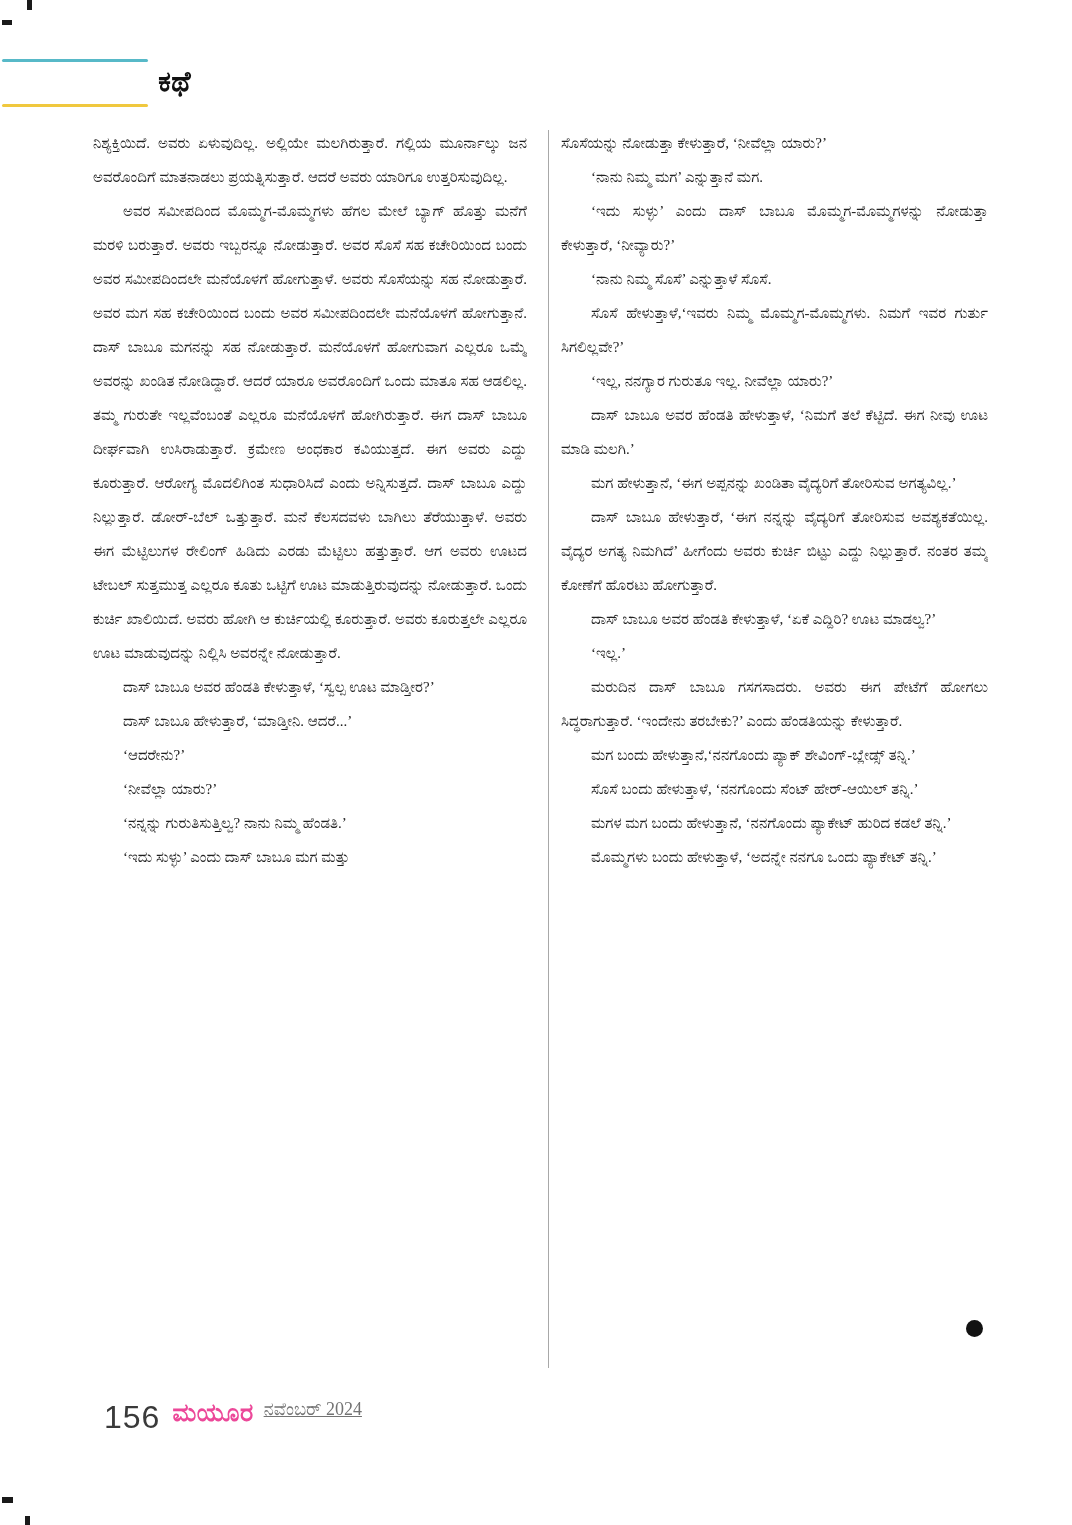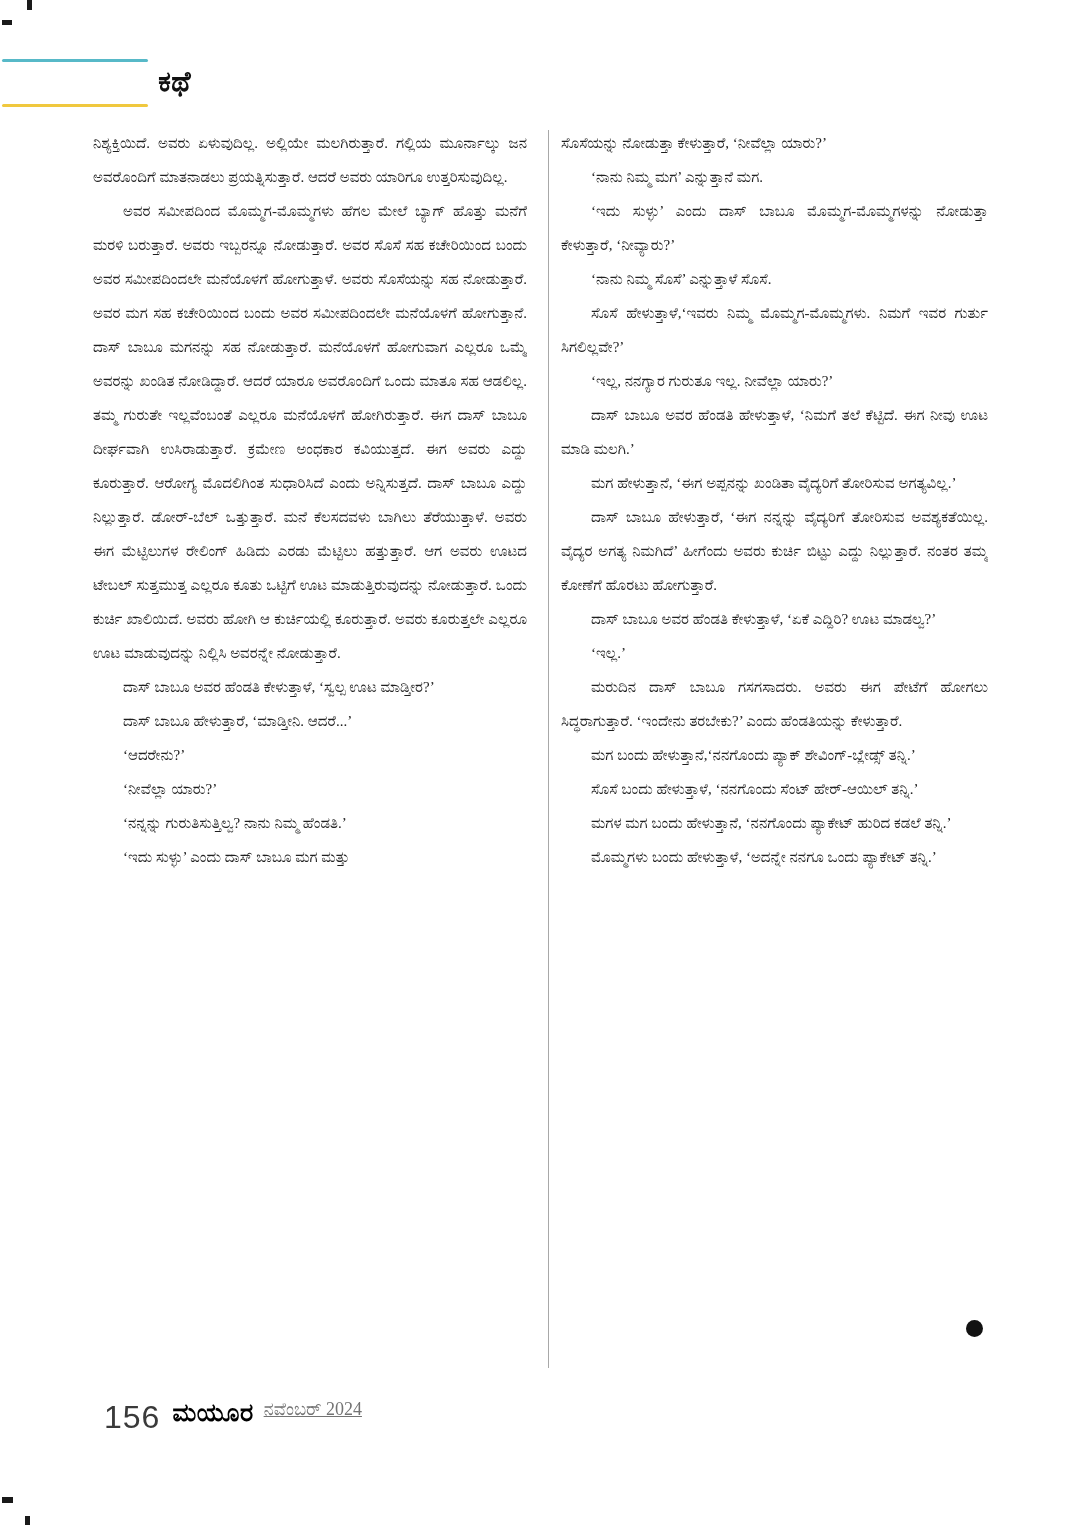--- a/index.html
+++ b/index.html
@@ -146,17 +146,17 @@
         <p class="para indent">ಸೊಸೆ ಬಂದು ಹೇಳುತ್ತಾಳೆ, ‘ನನಗೊಂದು ಸೆಂಟ್ ಹೇರ್-ಆಯಿಲ್ ತನ್ನಿ.’</p>
         <p class="para indent">ಮಗಳ ಮಗ ಬಂದು ಹೇಳುತ್ತಾನೆ, ‘ನನಗೊಂದು ಪ್ಯಾಕೇಟ್ ಹುರಿದ ಕಡಲೆ ತನ್ನಿ.’</p>
         <p class="para indent">ಮೊಮ್ಮಗಳು ಬಂದು ಹೇಳುತ್ತಾಳೆ, ‘ಅದನ್ನೇ ನನಗೂ ಒಂದು ಪ್ಯಾಕೇಟ್ ತನ್ನಿ.’</p>
       </div>
   </div>
 
   <div class="end-mark"></div>
 
   <div class="footer">
     <span class="page-number">156</span>
-    <span class="magazine-name" style="color: #000000;">ಮಯೂರ</span>
+    <span class="magazine-name" style="color: #ec4899;">ಮಯೂರ</span>
     <span class="footer-issue">ನವೆಂಬರ್ 2024</span>
   </div>
 
 </div>
 
 </body></html>

